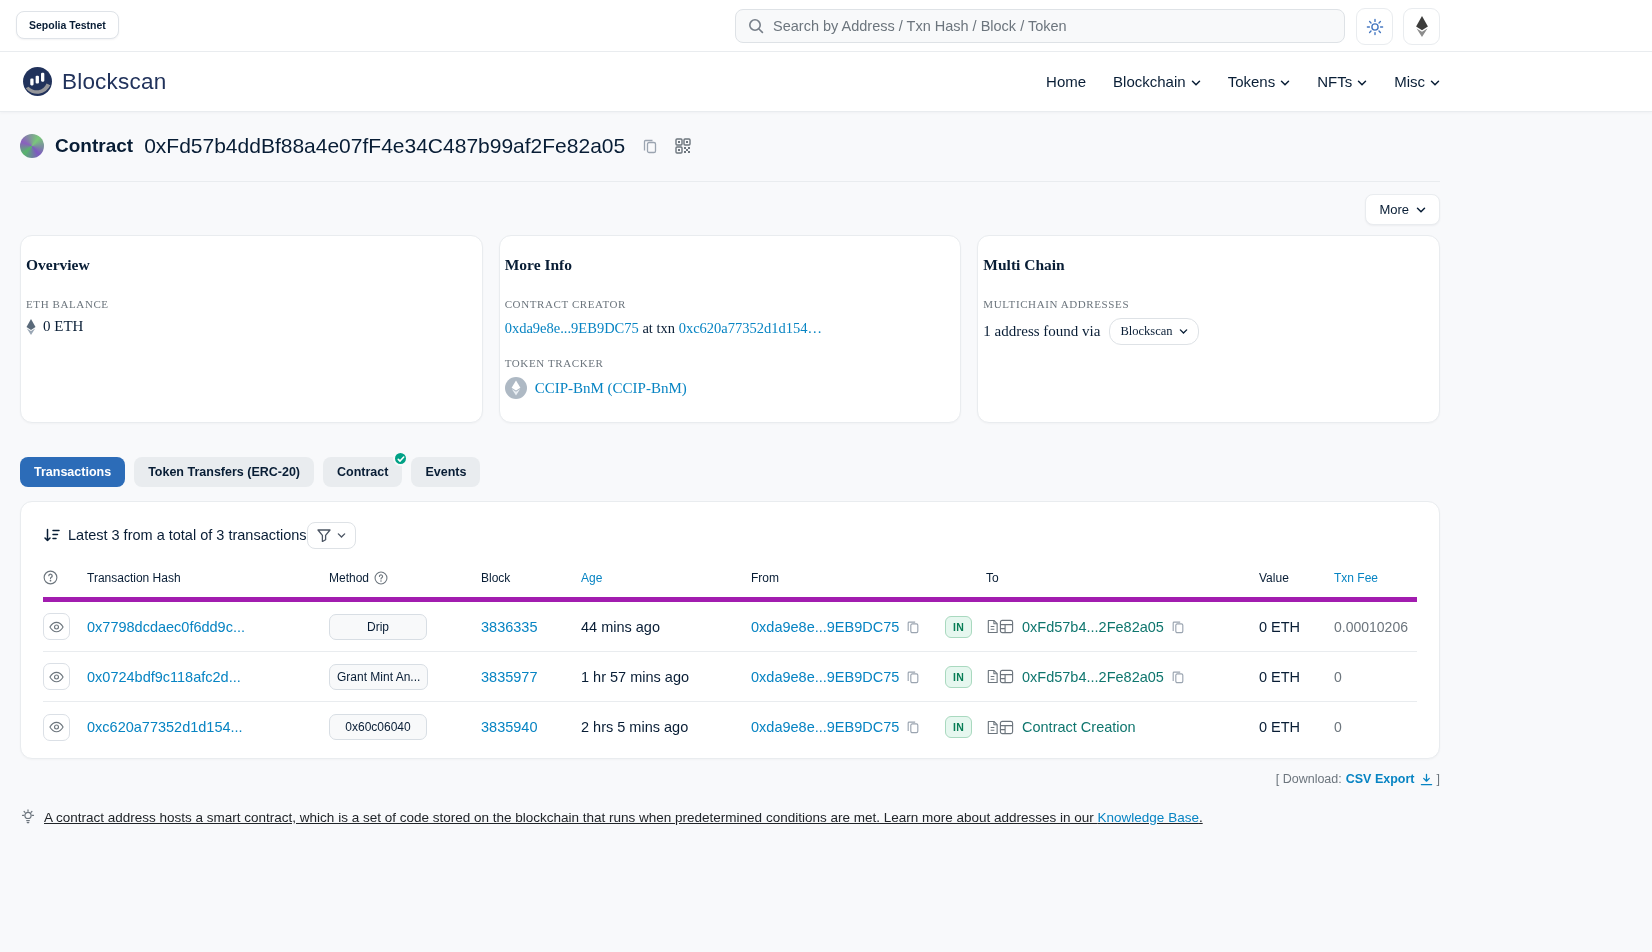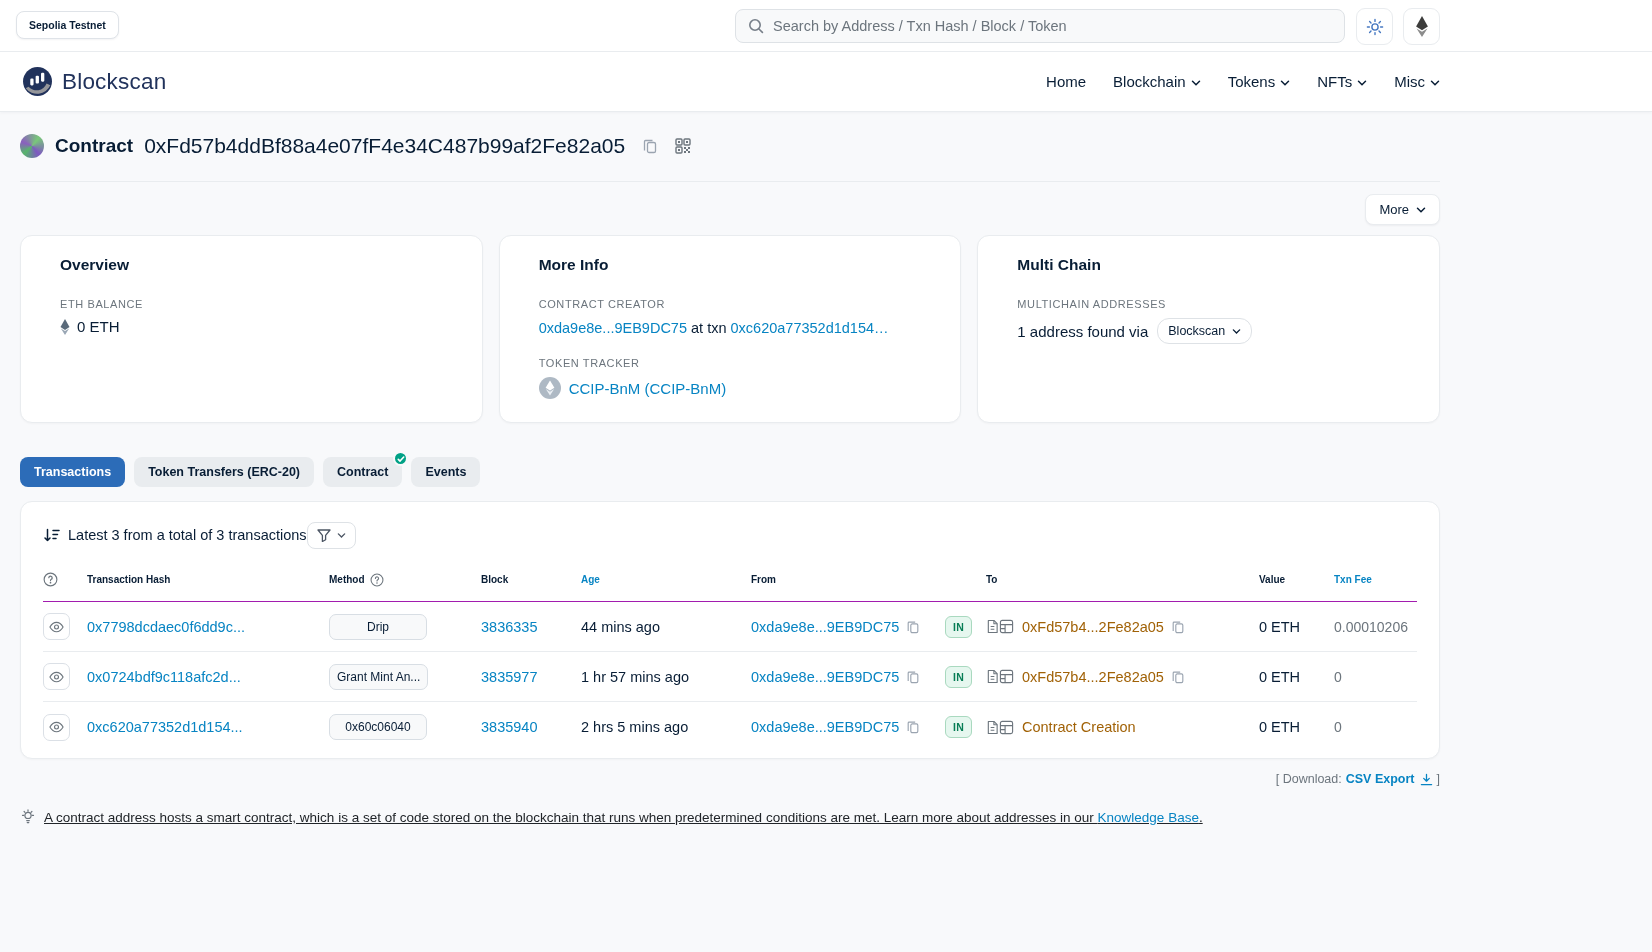--- a/index.html
+++ b/index.html
@@ -68,21 +68,21 @@
   .more-btn{
     display:flex;align-items:center;gap:7px;background:#fff;color:#081d35;
     border:1px solid #e9ecef;border-radius:8px;padding:7px 13px;font-size:13px;
     box-shadow:0 1px 2px rgba(16,24,40,.05);
   }
 
   
   .cards{display:flex;gap:16px;margin-top:10px}
   .card{
     flex:1;background:#fff;border:1px solid #e9ecef;border-radius:12px;
-    padding:20px 39px;height:188px;box-shadow:0 1px 2px rgba(16,24,40,.03);
+    padding:20px 5px;height:188px;box-shadow:0 1px 2px rgba(16,24,40,.03);font-family:Liberation Serif, serif;
   }
   .card-title{font-size:15.5px;font-weight:700;margin-bottom:24px}
   .field-label{
     font-size:11px;font-weight:500;color:#6c757d;letter-spacing:.6px;margin-bottom:8px;
   }
   .balance-line{display:flex;align-items:center;gap:7px;font-size:15px}
   .creator-line{font-size:14.5px;line-height:1.4;white-space:nowrap}
   .creator-line .plain{color:#081d35}
   .tracker-line{display:flex;align-items:center;gap:8px;margin-top:2px}
   .tracker-line a{font-size:15px}
@@ -115,42 +115,42 @@
   .tx-summary{display:flex;align-items:center;gap:8px;font-size:14.5px;color:#081d35}
   .filter-btn{
     display:flex;align-items:center;gap:6px;background:#fff;border:1px solid #dee2e6;
     border-radius:8px;padding:6px 9px;
   }
   .tx-grid{
     display:grid;
     grid-template-columns:44px 242px 152px 100px 170px 194px 41px 273px 75px 1fr;
     align-items:center;
   }
-  .tx-head{height:44px;margin-top:8px;border-bottom:1px solid #a21caf;font-weight:700;font-size:10px}
+  .tx-head{height:44px;margin-top:8px;border-bottom:5px solid #a21caf;font-weight:400;font-size:12px}
   .tx-head .hcell{display:flex;align-items:center;gap:5px}
   .tx-head .blue{color:#0784c3}
   .tx-row{height:50px;border-bottom:1px solid #e9ecef;font-size:14.5px}
   .tx-row:last-child{border-bottom:none}
   .cell{display:flex;align-items:center;min-width:0}
   .eye-btn{
     width:27px;height:27px;background:#fff;border:1px solid #dbe0e6;border-radius:7px;
     display:flex;align-items:center;justify-content:center;
   }
   .method-badge{
     display:inline-block;min-width:98px;max-width:104px;text-align:center;
     background:#f8f9fa;border:1px solid #d8dee4;border-radius:7px;
     padding:5px 7px;font-size:12px;color:#081d35;
     white-space:nowrap;overflow:hidden;text-overflow:ellipsis;
   }
   .copy-sm{display:flex;margin-left:7px;cursor:pointer}
   .dir-badge{
     display:inline-block;background:#e6f7ef;border:1px solid #a9d9bf;color:#077d55;
     font-size:10.5px;font-weight:700;border-radius:6px;padding:4px 7px;letter-spacing:.3px;
   }
-  .to-cell .to-text{margin-left:8px;color:#a16207;white-space:nowrap;overflow:hidden;text-overflow:ellipsis}
+  .to-cell .to-text{margin-left:8px;color:#0f766e;white-space:nowrap;overflow:hidden;text-overflow:ellipsis}
   .to-creation .to-doc-icon{display:none}
   .to-contract .to-creation-icon{display:none}
   .value-cell{color:#081d35}
   .fee-cell{font-size:14px;color:#6c757d}
   .age-cell{color:#081d35}
 
   .download-row{
     width:1420px;display:flex;justify-content:flex-end;align-items:center;gap:4px;
     margin-top:13px;font-size:12.5px;color:#6c757d;
   }

